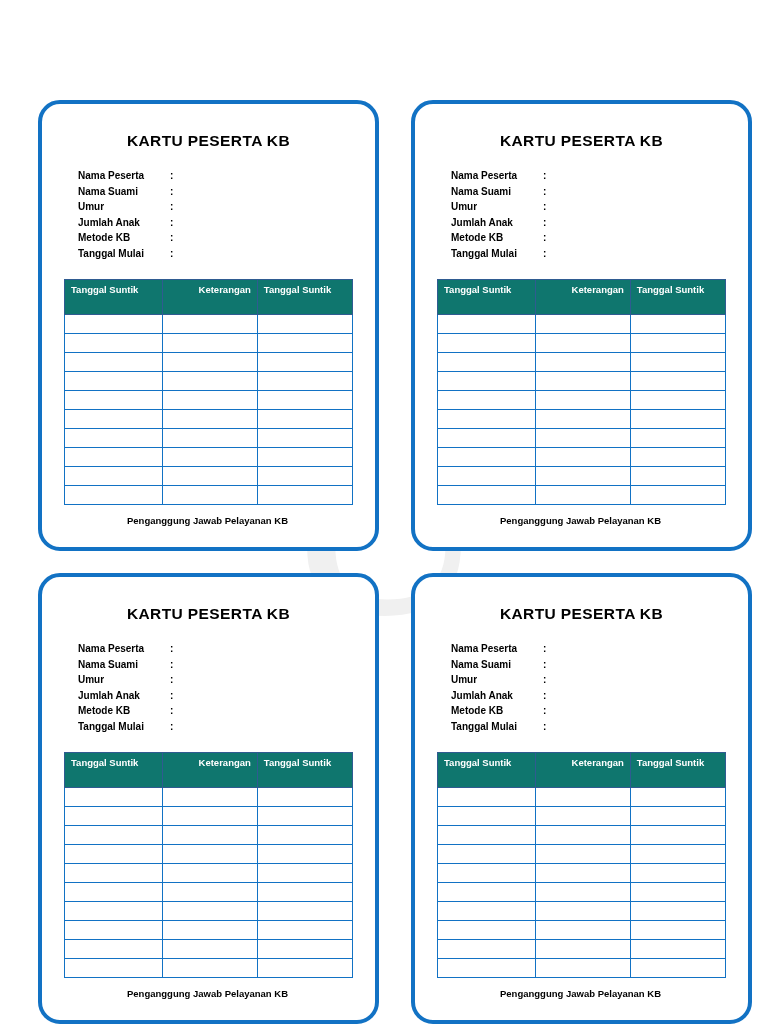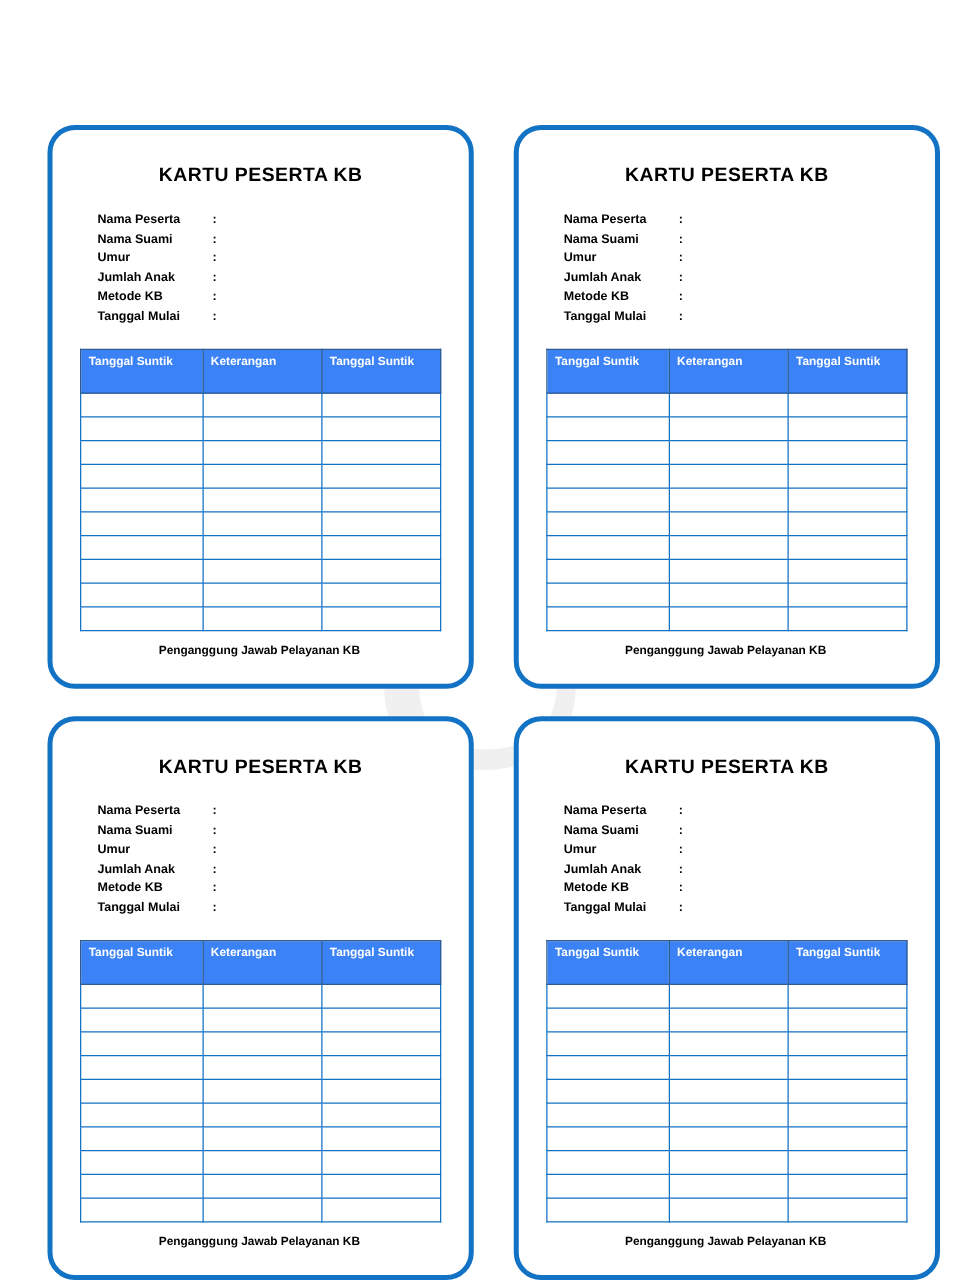--- a/index.html
+++ b/index.html
@@ -81,33 +81,33 @@
   }
   .table-wrap {
     margin-top: 18px;
   }
   table.log {
     width: 100%;
     border-collapse: collapse;
     table-layout: fixed;
   }
   table.log th {
-    background: #3b82f6;
+    background: #0f766e;
     color: #ffffff;
     font-size: 9.5px;
     font-weight: bold;
     text-align: left;
     padding: 4px 6px;
     border: 1px solid #2f5b91;
     height: 26px;
     vertical-align: top;
     line-height: 11px;
   }
   table.log th.c-date1 { width: 34%; }
-  table.log th.c-note  { width: 33%; text-align: left; }
+  table.log th.c-note  { width: 33%; text-align: right; }
   table.log th.c-date2 { width: 33%; }
   table.log td {
     border: 1px solid #1272c4;
     height: 18px;
     padding: 0;
   }
   .signature {
     margin-top: 10px;
     text-align: center;
     font-size: 9.5px;

